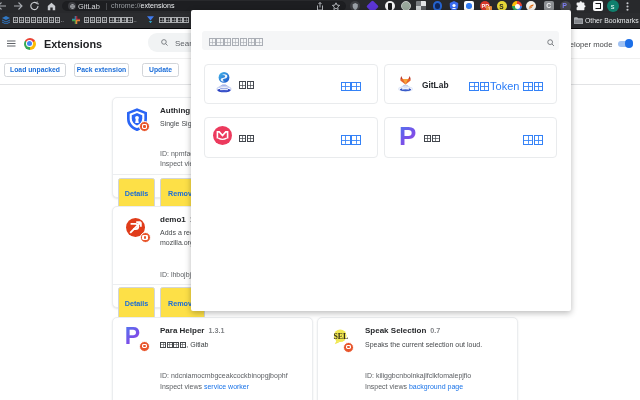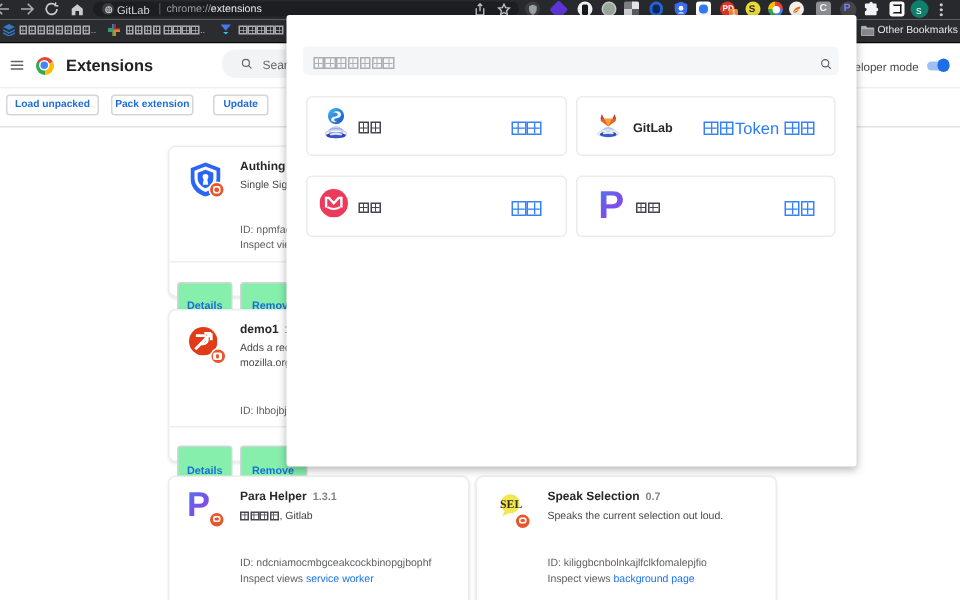--- a/index.html
+++ b/index.html
@@ -29,23 +29,23 @@
   
   .card{position:absolute;width:201px;background:#fff;border:1px solid #ebedef;
         border-radius:5px;box-shadow:0 1px 2px rgba(60,64,67,.12);box-sizing:border-box;}
   .ctitle{position:absolute;left:47px;top:8px;font-size:8px;font-weight:bold;color:#27292c;white-space:nowrap;}
   .cver{font-weight:bold;color:#808387;font-size:7.2px;margin-left:4px;}
   .cdesc{position:absolute;left:47px;top:21px;font-size:7px;color:#46494c;line-height:9.8px;white-space:nowrap;}
   .cid{position:absolute;left:47px;font-size:7px;color:#5d6064;white-space:nowrap;}
   .cinsp{position:absolute;left:47px;font-size:7px;color:#5d6064;white-space:nowrap;}
   .cinsp a{color:#1a73e8;text-decoration:none;}
   .cfoot{position:absolute;left:0;right:0;top:76.5px;height:1px;background:#eceef0;}
-  .cfbtn{position:absolute;top:90px;height:32px;border:1px solid #d2d5d9;border-radius:2.5px;
+  .cfbtn{position:absolute;top:80px;height:32px;border:1px solid #d2d5d9;border-radius:2.5px;
          color:#1a6dd9;font-size:7.2px;font-weight:bold;display:flex;align-items:center;
-         justify-content:center;background:#86efac;box-sizing:border-box;}
+         justify-content:center;background:#fde047;box-sizing:border-box;}
   .badge{position:absolute;width:11px;height:11px;border-radius:50%;background:#e8552b;
          border:1px solid #fff;box-sizing:border-box;}
   .badge:before{content:"";position:absolute;left:1.6px;top:2.4px;width:5.8px;height:4.2px;
          border-radius:1.4px;background:#fff;}
   .badge:after{content:"";position:absolute;left:3.4px;top:3.4px;width:2.2px;height:2.2px;
          border-radius:50%;background:#e8552b;}
   
   #popup{left:191.3px;top:10px;width:380px;height:301px;background:#fff;
          box-shadow:0 2px 6px rgba(0,0,0,.28);border-radius:2px;}
   #pinput{position:absolute;left:10.7px;top:21.3px;width:357.5px;height:19.2px;

